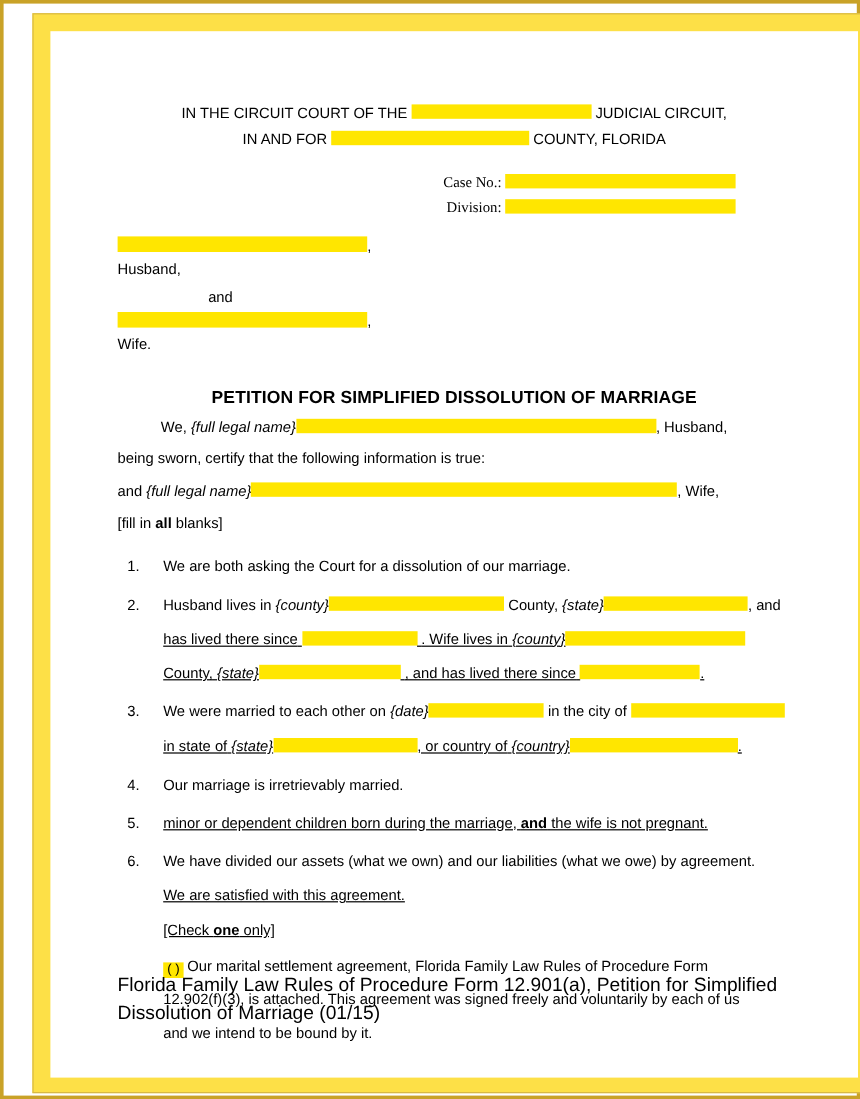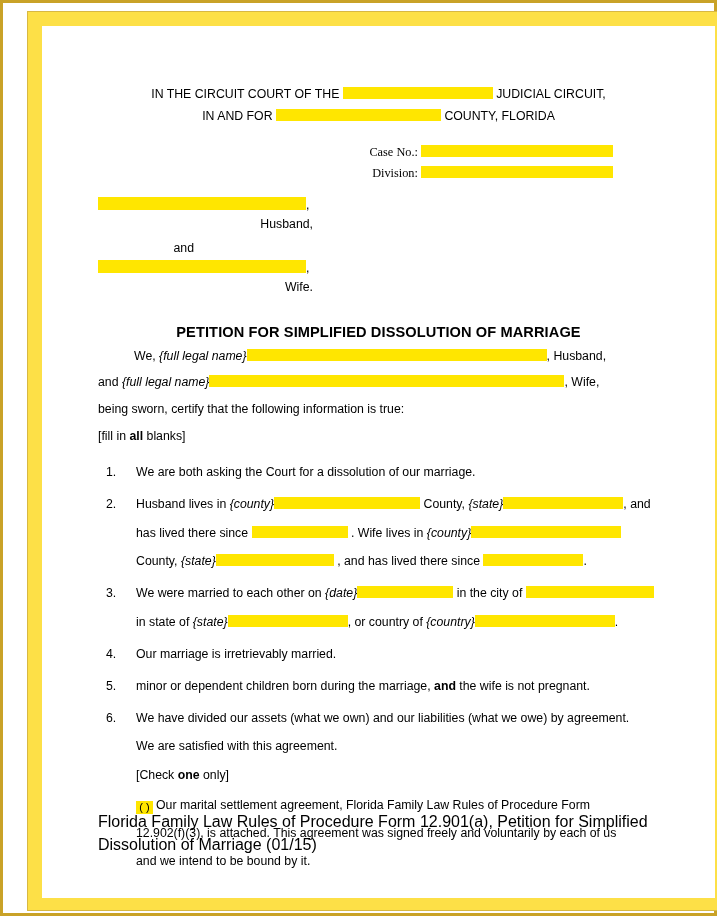--- a/index.html
+++ b/index.html
@@ -78,21 +78,21 @@
   .party-block {
     margin-top: 14px;
     width: 300px;
   }
   .party-line {
     white-space: nowrap;
     margin-bottom: 1px;
   }
   .party-role {
     display: block;
-    text-align: right;
+    text-align: left;
     width: 215px;
     margin-bottom: 6px;
   }
   .party-and {
     display: block;
     width: 96px;
     text-align: right;
     margin-bottom: 2px;
   }
 
@@ -118,21 +118,21 @@
   ol.items > li {
     position: relative;
     padding-left: 38px;
     margin-bottom: 14px;
   }
   ol.items > li .num {
     position: absolute;
     left: 8px;
     top: 0;
   }
-  .sub-line { margin-top: 11px; }
+  .sub-line { margin-top: 11px; text-decoration: underline; }
 
   .checkbox {
     display: inline-block;
     width: 17px;
     height: 13px;
     background: #ffe600;
     vertical-align: -2px;
     text-align: center;
     font-size: 11px;
     line-height: 13px;
@@ -190,25 +190,25 @@
         </div>
         <span class="party-role">Wife.</span>
       </div>
 
       <div class="doc-title">PETITION FOR SIMPLIFIED DISSOLUTION OF MARRIAGE</div>
 
       <div class="para indent">
         <span>We,</span>
         <i>{full legal name}</i><span class="fill" style="width:300px;"></span><span>, Husband,</span>
       </div>
+      <div class="para">being sworn, certify that the following information is true:</div>
       <div class="para">
         <span>and</span>
         <i>{full legal name}</i><span class="fill" style="width:355px;"></span><span>, Wife,</span>
       </div>
-      <div class="para">being sworn, certify that the following information is true:</div>
       <div class="para">
         <span>[fill in </span><b>all</b><span> blanks]</span>
       </div>
 
       <ol class="items">
 
         <li>
           <span class="num">1.</span>
           <span>We are both asking the Court for a dissolution of our marriage.</span>
         </li>

